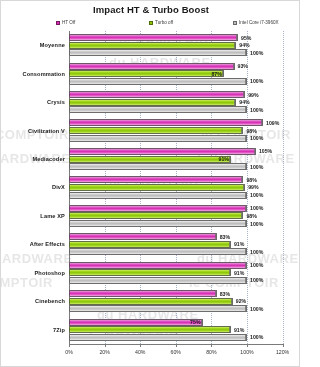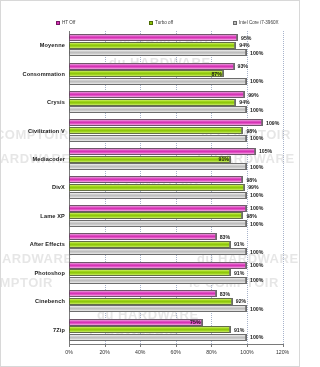--- a/index.html
+++ b/index.html
@@ -122,20 +122,21 @@
     font-size:5.2px;font-weight:bold;color:#1a1a1a;
     white-space:nowrap;
   }
   .bar-value.outside{left:100%;margin-left:3px;}
 </style>
 </head>
 <body>
 
 <div id="chart-root">
 
+  <div id="chart-title">Impact HT &amp; Turbo Boost</div>
 
   <div id="legend">
       <div class="legend-item i0">
         <span class="legend-swatch" style="background: rgb(214, 47, 180);"></span>
         <span>HT Off</span>
       </div>
       <div class="legend-item i1">
         <span class="legend-swatch" style="background: rgb(141, 198, 10);"></span>
         <span>Turbo off</span>
       </div>

